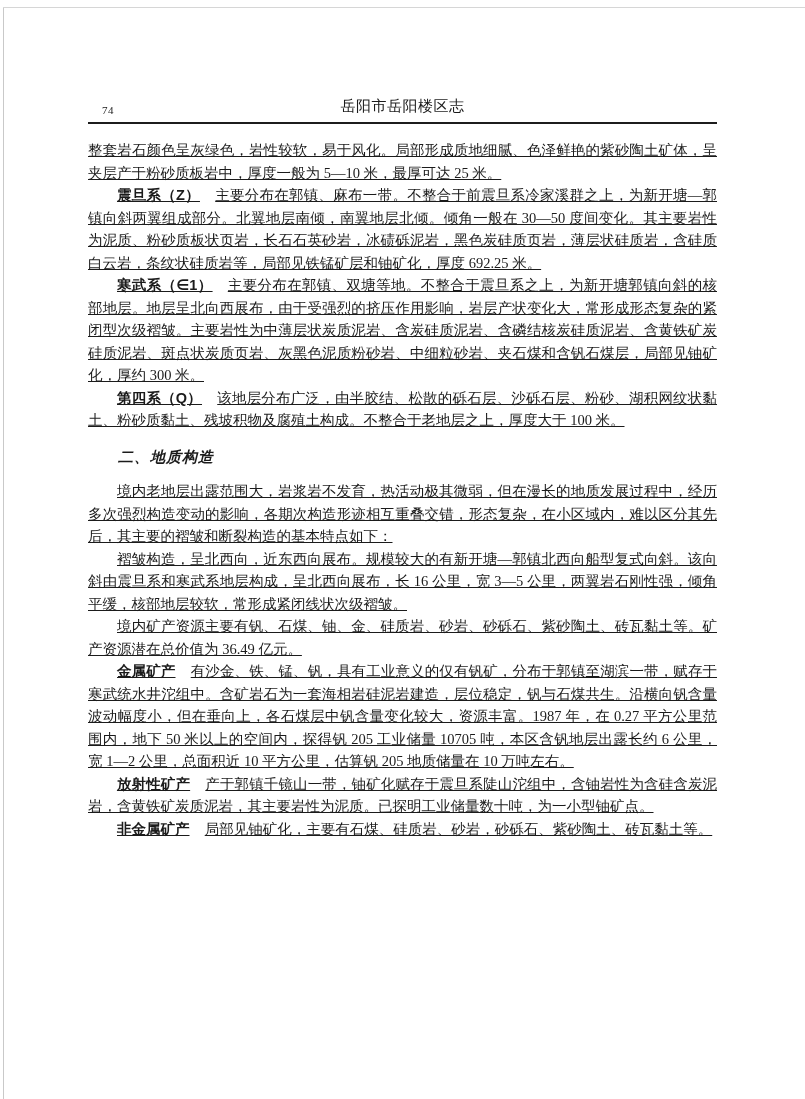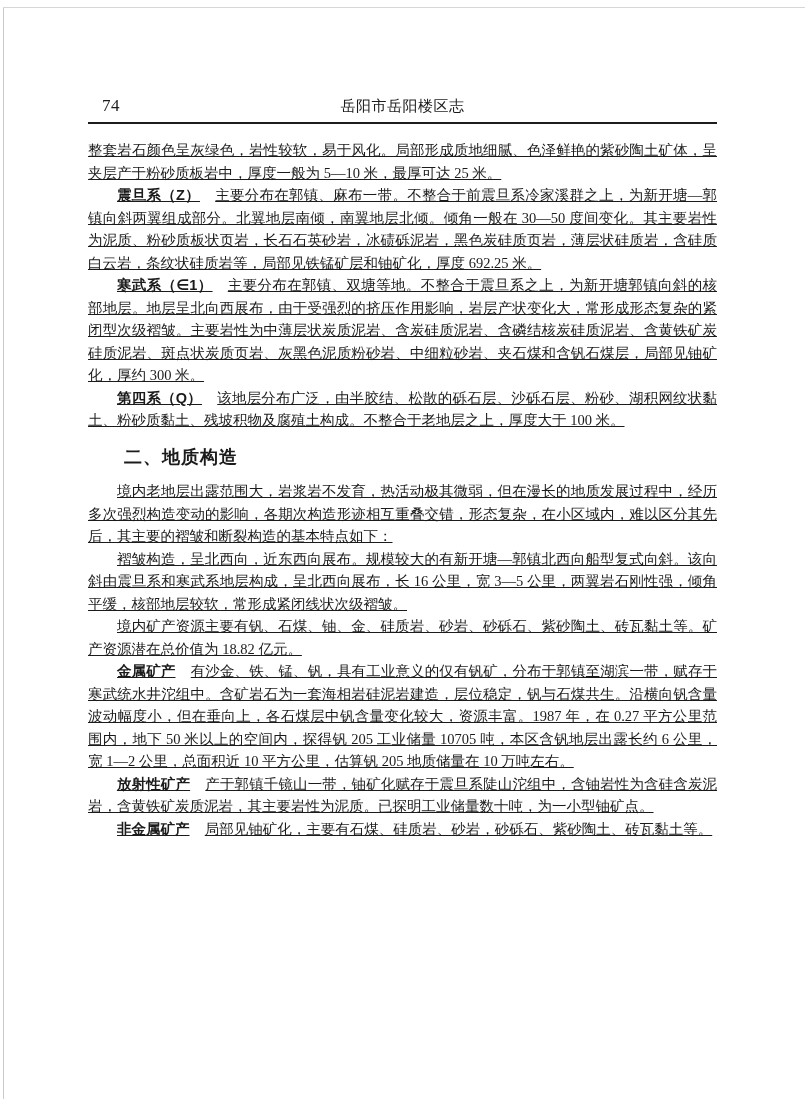--- a/index.html
+++ b/index.html
@@ -33,21 +33,21 @@
     position: relative;
     margin: 0 88px;
     padding-top: 95px;
     padding-bottom: 7px;
     border-bottom: 2px solid #1c1c1c;
     height: 20px;
   }
   .page-num {
     position: absolute;
     left: 14px; bottom: 6px;
-    font-size: 17px;
+    font-size: 11px;
     letter-spacing: 0.5px;
   }
   .header-title {
     position: absolute;
     left: 0; right: 0; bottom: 6px;
     text-align: center;
     font-family: "Liberation Sans", "DejaVu Sans", sans-serif;
     font-weight: 400;
     font-size: 15px;
     letter-spacing: 0.5px;
@@ -68,22 +68,23 @@
     text-indent: 0;
   }
   .lead {
     font-family: "Liberation Sans", "DejaVu Sans", sans-serif;
     font-weight: 700;
     margin-right: 1.05em;
   }
   .sec-heading {
     margin: 14px 0 12px 0;
     text-indent: 2em;
+    font-style: italic;
     font-weight: 600;
-    font-size: 18px;
+    font-size: 15px;
     letter-spacing: 1px;
   }
 </style>
 </head>
 <body>
 
 <div class="page">
   <div class="scan-edge-left"></div>
   <div class="scan-edge-top"></div>
 
@@ -103,21 +104,21 @@
     <p class="para"><span class="lead">第四系（Q）</span><span>该地层分布广泛，由半胶结、松散的砾石层、沙砾石层、粉砂、湖积网纹状黏土、粉砂质黏土、残坡积物及腐殖土构成。不整合于老地层之上，厚度大于 100 米。</span></p>
 
     <p class="sec-heading">二、地质构造</p>
 
     <p class="para"><span>境内老地层出露范围大，岩浆岩不发育，热活动极其微弱，但在漫长的地质发展过程中，经历多次强烈构造变动的影响，各期次构造形迹相互重叠交错，形态复杂，在小区域内，难以区分其先后，其主要的褶皱和断裂构造的基本特点如下：</span></p>
 
     <p class="para"><span>褶皱构造，呈北西向，近东西向展布。规模较大的有新开塘—郭镇北西向船型复式向斜。该向斜由震旦系和寒武系地层构成，呈北西向展布，长 16 公里，宽 3—5 公里，两翼岩石刚性强，倾角平缓，核部地层较软，常形成紧闭线状次级褶皱。</span></p>
 
 
 
-    <p class="para"><span>境内矿产资源主要有钒、石煤、铀、金、硅质岩、砂岩、砂砾石、紫砂陶土、砖瓦黏土等。矿产资源潜在总价值为 18.82 亿元。</span></p>
+    <p class="para"><span>境内矿产资源主要有钒、石煤、铀、金、硅质岩、砂岩、砂砾石、紫砂陶土、砖瓦黏土等。矿产资源潜在总价值为 36.49 亿元。</span></p>
 
     <p class="para"><span class="lead">金属矿产</span><span>有沙金、铁、锰、钒，具有工业意义的仅有钒矿，分布于郭镇至湖滨一带，赋存于寒武统水井沱组中。含矿岩石为一套海相岩硅泥岩建造，层位稳定，钒与石煤共生。沿横向钒含量波动幅度小，但在垂向上，各石煤层中钒含量变化较大，资源丰富。1987 年，在 0.27 平方公里范围内，地下 50 米以上的空间内，探得钒 205 工业储量 10705 吨，本区含钒地层出露长约 6 公里，宽 1—2 公里，总面积近 10 平方公里，估算钒 205 地质储量在 10 万吨左右。</span></p>
 
     <p class="para"><span class="lead">放射性矿产</span><span>产于郭镇千镜山一带，铀矿化赋存于震旦系陡山沱组中，含铀岩性为含硅含炭泥岩，含黄铁矿炭质泥岩，其主要岩性为泥质。已探明工业储量数十吨，为一小型铀矿点。</span></p>
 
     <p class="para"><span class="lead">非金属矿产</span><span>局部见铀矿化，主要有石煤、硅质岩、砂岩，砂砾石、紫砂陶土、砖瓦黏土等。</span></p>
 
 
   </div>
 </div>

